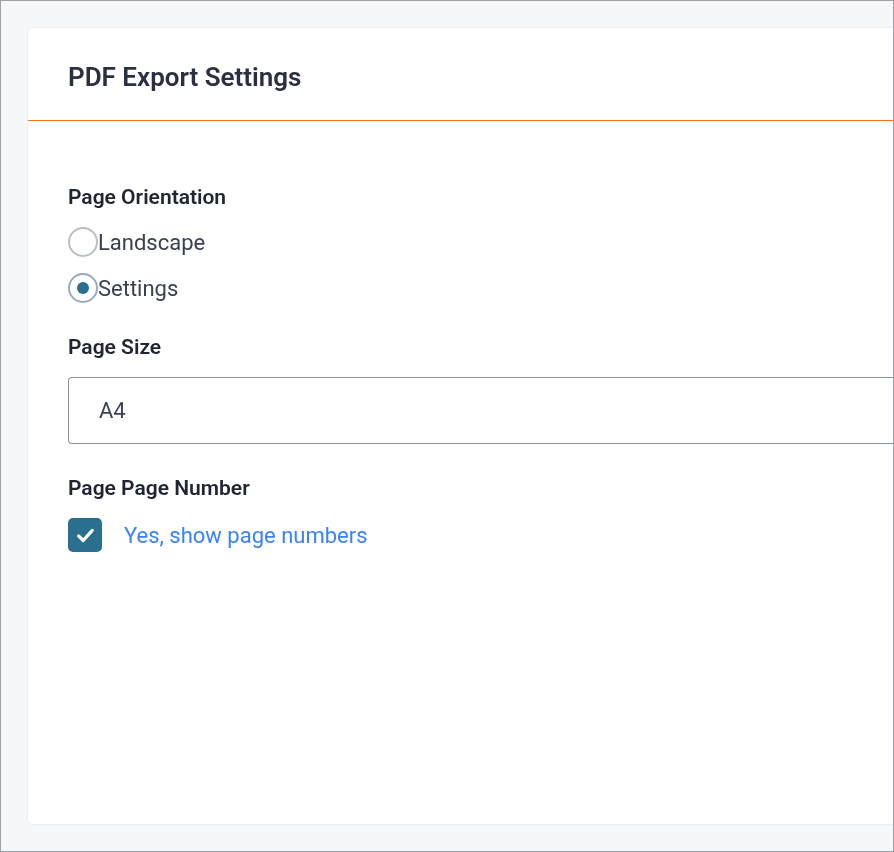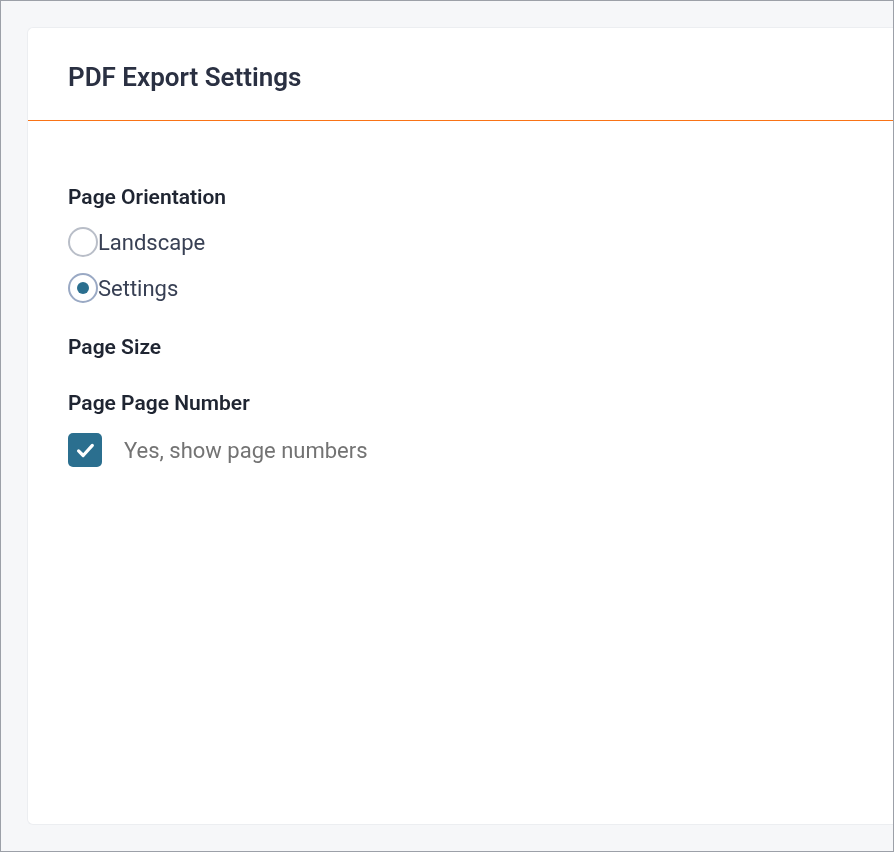--- a/index.html
+++ b/index.html
@@ -112,21 +112,21 @@
       width: 22px;
       height: 22px;
       stroke: #fff;
       stroke-width: 3.5;
       fill: none;
       stroke-linecap: round;
       stroke-linejoin: round;
     }
     .checkbox-label {
       font-size: 22px;
-      color: #737373;
+      color: #3b82f6;
     }
   </style>
 </head>
 <body>
 
 <div class="outer">
   <div class="card">
 
     <div class="card-header">
       <h2 class="card-title">PDF Export Settings</h2>
@@ -145,20 +145,23 @@
         <div class="radio-row">
           <span class="radio-outer selected">
             <span class="radio-inner"></span>
           </span>
           <span class="radio-label">Settings</span>
         </div>
       </div>
 
       <div class="group">
         <div class="group-label">Page Size</div>
+        <div class="select">
+          <span>A4</span>
+        </div>
       </div>
 
 
       <div class="group">
         <div class="group-label">Page Page Number</div>
         <div class="checkbox-row">
           <span class="checkbox">
             <svg viewBox="0 0 24 24">
                 <polyline points="5 13 10 18 20 7"></polyline>
               </svg>

